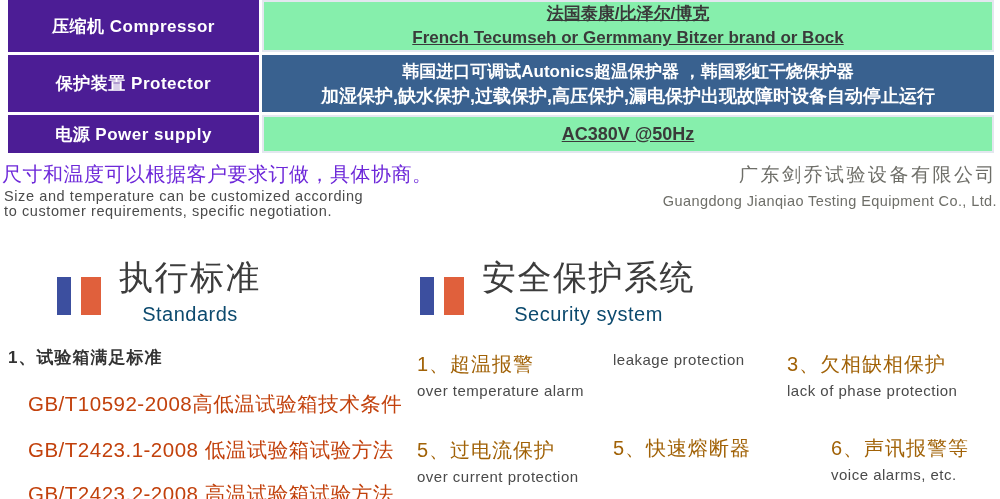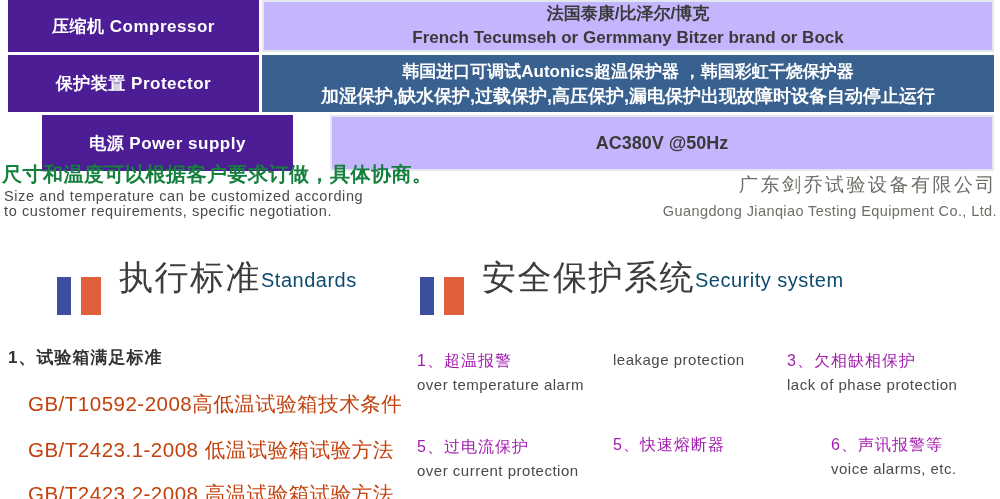--- a/index.html
+++ b/index.html
@@ -11,59 +11,59 @@
   .spec-row { display: flex; margin-bottom: 3px; }
   .hcell {
     width: 251px; margin-right: 3px; background: #4c1d95; color: #ffffff;
     display: flex; align-items: center; justify-content: center;
     font-weight: bold; font-size: 17px; letter-spacing: 0.5px; flex-shrink: 0;
   }
   .vcell {
     flex: 1; display: flex; flex-direction: column; align-items: center; justify-content: center;
     text-align: center; font-weight: bold;
   }
-  .vcell.light { background: #c4b5fd; border: 2px solid #e3e7ef; color: #3a3a3a; }
+  .vcell.light { background: #86efac; border: 2px solid #e3e7ef; color: #3a3a3a; text-decoration: underline; }
   .vcell.blue { background: #39618f; color: #ffffff; }
   .row-1 { height: 52px; }
   .row-2 { height: 57px; }
-  .row-3 { height: 56px; margin-left: 34px; }
+  .row-3 { height: 38px; }
   .vline1 { font-size: 17px; line-height: 24px; }
   .vline2 { font-size: 17px; line-height: 24px; }
   .vcell.blue .vline2 { font-size: 18px; }
   .vsingle { font-size: 18px; }
 
   
-  .note-zh { position: absolute; left: 2px; top: 161px; color: #15803d; font-size: 20px; font-weight: bold; letter-spacing: 0.5px; }
+  .note-zh { position: absolute; left: 2px; top: 161px; color: #6d28d9; font-size: 20px; font-weight: normal; letter-spacing: 0.5px; }
   .note-en { position: absolute; left: 4px; top: 189px; color: #4b4b4b; font-size: 14.5px; line-height: 15px; letter-spacing: 0.6px; }
   .company { position: absolute; right: 3px; top: 162px; text-align: right; color: #6e6e68; }
-  .company-zh { font-size: 19px; letter-spacing: 2.5px; margin-bottom: 5px; margin-top: 10px; }
+  .company-zh { font-size: 19px; letter-spacing: 2.5px; margin-bottom: 5px; }
   .company-en { font-size: 14.5px; letter-spacing: 0.4px; }
 
   
   .sec-head { position: absolute; display: flex; align-items: flex-start; }
   .sec-head.left { left: 57px; top: 257px; }
   .sec-head.right { left: 420px; top: 257px; }
   .flag { display: inline-flex; width: 44px; height: 38px; margin-top: 20px; margin-right: 18px; flex-shrink: 0; }
   .flag .fb { width: 14px; background: #3c4f9f; }
   .flag .fw { width: 10px; background: #ffffff; }
   .flag .fo { width: 20px; background: #e0603c; }
-  .sec-titles { display: flex; flex-direction: row; align-items: center; }
+  .sec-titles { display: flex; flex-direction: column; align-items: center; }
   .sec-zh { font-size: 34px; color: #3c3c3c; letter-spacing: 1.5px; line-height: 40px; }
   .sec-en { font-size: 20px; color: #0c4a6e; margin-top: 6px; letter-spacing: 0.5px; }
 
   
   .std-subtitle { position: absolute; left: 8px; top: 346px; font-size: 17px; font-weight: bold; color: #333333; letter-spacing: 1px; }
   .std-item { position: absolute; left: 28px; font-size: 20.5px; color: #c2410c; letter-spacing: 0.5px; }
   .std-item.i0 { top: 390px; }
   .std-item.i1 { top: 436px; }
   .std-item.i2 { top: 480px; }
 
   
   .sec-item { position: absolute; }
-  .sec-item .zh { font-size: 16px; color: #a21caf; letter-spacing: 1px; margin-bottom: 4px; }
+  .sec-item .zh { font-size: 20px; color: #a16207; letter-spacing: 1px; margin-bottom: 4px; }
   .sec-item .en { font-size: 15px; color: #4a4a4a; letter-spacing: 0.5px; }
   .sec-item.p1 { left: 417px; top: 351px; }
   .sec-item.p2 { left: 613px; top: 351px; }
   .sec-item.p3 { left: 787px; top: 351px; }
   .sec-item.p4 { left: 417px; top: 437px; }
   .sec-item.p5 { left: 613px; top: 435px; }
   .sec-item.p6 { left: 787px; top: 435px; margin-left: 44px; }
 </style>
 </head>
 <body>

